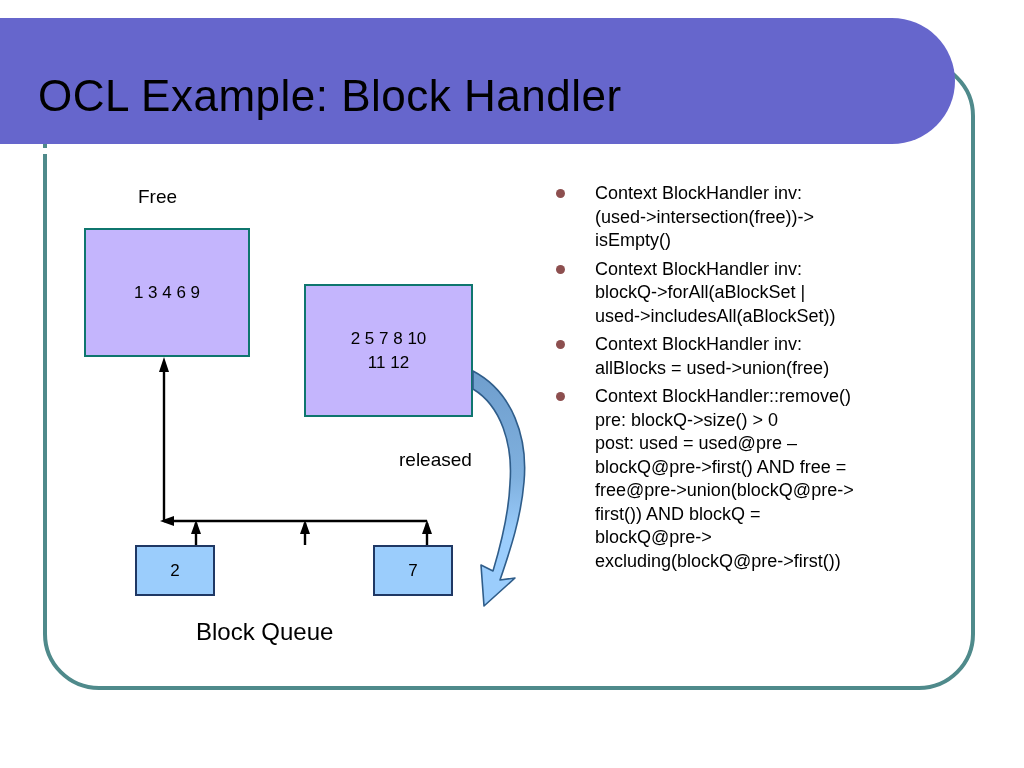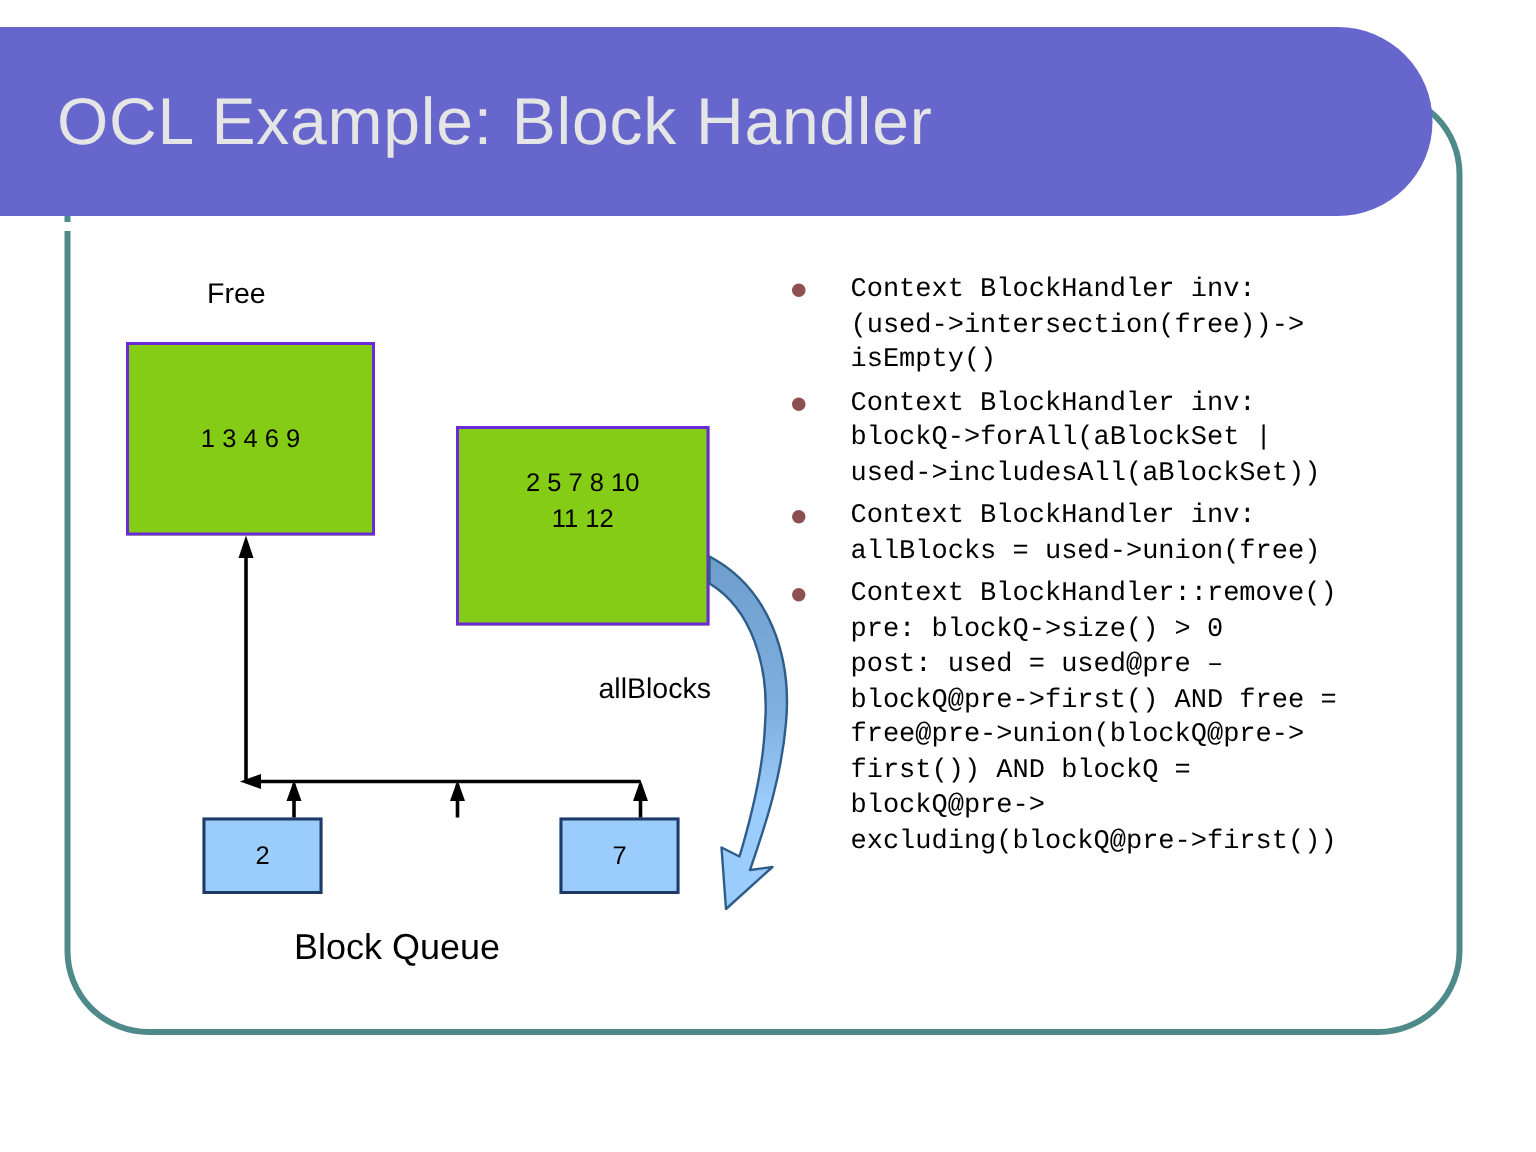--- a/index.html
+++ b/index.html
@@ -38,24 +38,24 @@
     width: 975px;
     height: 126px;
     background: #6666cc;
     border-top-right-radius: 64px;
     border-bottom-right-radius: 64px;
     box-sizing: border-box;
   }
   #title-text {
     position: absolute;
     left: 58px;
-    top: 38px;
+    top: 52px;
     font-size: 44px;
     line-height: 52px;
-    color: #e5e5e5;
+    color: #000000;
     white-space: nowrap;
     letter-spacing: 0.5px;
   }
   #title-underline {
     position: absolute;
     left: 0px;
     top: 130px;
     width: 905px;
     height: 6px;
     background: #ffffff;
@@ -64,22 +64,22 @@
   
   #diagram {
     position: absolute;
     left: 0;
     top: 0;
     width: 520px;
     height: 556px;
   }
   .set-box {
     position: absolute;
-    background: #84cc16;
-    border: 2px solid #6d28d9;
+    background: #c4b5fd;
+    border: 2px solid #0f766e;
     box-sizing: border-box;
     display: flex;
     align-items: center;
     justify-content: center;
     text-align: center;
     font-size: 17px;
     line-height: 24px;
     color: #000000;
     white-space: pre-line;
   }
@@ -88,21 +88,21 @@
     font-size: 19px;
     line-height: 22px;
     color: #000000;
     white-space: nowrap;
   }
 
   #free-box      { left: 84px;  top: 228px; width: 166px; height: 129px; }
   #free-caption  { left: 138px; top: 186px; }
 
   #used-box      { left: 304px; top: 284px; width: 169px; height: 133px;
-                   align-items: flex-start; padding-top: 24px; }
+                   align-items: flex-start; padding-top: 41px; }
   #used-caption  { left: 362px; top: 254px; margin-top: 38px; }
 
   .queue-box {
     position: absolute;
     top: 545px;
     height: 51px;
     background: #9bcdfc;
     border: 2px solid #1f3864;
     box-sizing: border-box;
     display: flex;
@@ -134,24 +134,23 @@
   #arrow-layer, #released-arrow-layer {
     position: absolute;
     left: 0; top: 0;
     width: 1024px; height: 768px;
     pointer-events: none;
   }
 
   
   #bullets {
     position: absolute;
-    left: 528px;
+    left: 556px;
     top: 182px;
     width: 420px;
-    font-family: Liberation Mono, monospace;
   }
   .bullet-row {
     position: relative;
     display: flex;
     align-items: flex-start;
     margin-bottom: 5px;
   }
   .bullet-marker {
     flex: 0 0 auto;
     width: 9px;
@@ -186,21 +185,21 @@
 
   <div class="box-caption" id="used-caption">Used</div>
   <div class="set-box" id="used-box">2 5 7 8 10
 11 12</div>
 
   <div class="queue-box" id="queue-box-0">2</div>
   <div class="queue-box" id="queue-box-2">7</div>
 
   <div id="queue-caption">Block Queue</div>
 
-  <div id="released-label">allBlocks</div>
+  <div id="released-label">released</div>
 
   <svg id="arrow-layer" viewBox="0 0 1024 768" xmlns="http://www.w3.org/2000/svg">
     <g stroke="#000000" stroke-width="2.4" fill="none">
 
       <line x1="164" y1="521" x2="164" y2="364"></line>
 
       <line x1="164" y1="521" x2="427" y2="521"></line>
 
       <line x1="196" y1="545" x2="196" y2="523"></line>
       <line x1="305" y1="545" x2="305" y2="523"></line>

